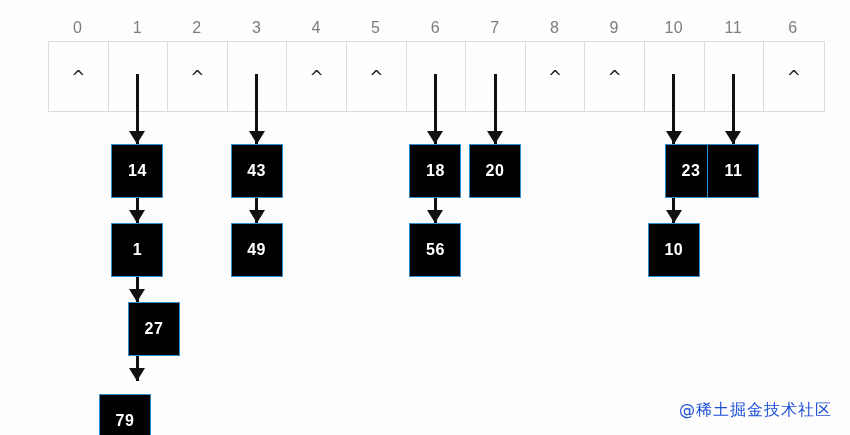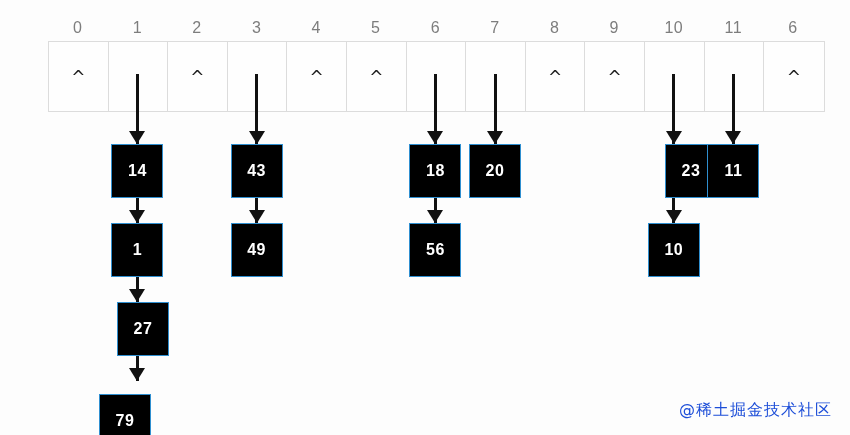--- a/index.html
+++ b/index.html
@@ -158,21 +158,21 @@
 
   <div id="chains">
       <div class="arrow-shaft" style="left: 135.9px; top: 74px; height: 70px;"></div>
       <div class="arrow-head" style="left: 129.4px; top: 131px;"></div>
       <div class="node" style="left: 111.4px; top: 144px;">14</div>
       <div class="arrow-shaft" style="left: 135.9px; top: 198px; height: 25px;"></div>
       <div class="arrow-head" style="left: 129.4px; top: 210px;"></div>
       <div class="node" style="left: 111.4px; top: 223px;">1</div>
       <div class="arrow-shaft" style="left: 135.9px; top: 277px; height: 25px;"></div>
       <div class="arrow-head" style="left: 129.4px; top: 289px;"></div>
-      <div class="node" style="left: 117px; top: 302px;">27</div>
+      <div class="node" style="left: 128px; top: 302px;">27</div>
       <div class="arrow-shaft" style="left: 135.9px; top: 356px; height: 25px;"></div>
       <div class="arrow-head" style="left: 129.4px; top: 368px;"></div>
       <div class="node" style="left: 99px; top: 381px; margin-top: 13px;">79</div>
       <div class="arrow-shaft" style="left: 255.1px; top: 74px; height: 70px;"></div>
       <div class="arrow-head" style="left: 248.6px; top: 131px;"></div>
       <div class="node" style="left: 230.6px; top: 144px;">43</div>
       <div class="arrow-shaft" style="left: 255.1px; top: 198px; height: 25px;"></div>
       <div class="arrow-head" style="left: 248.6px; top: 210px;"></div>
       <div class="node" style="left: 230.6px; top: 223px;">49</div>
       <div class="arrow-shaft" style="left: 433.9px; top: 74px; height: 70px;"></div>

